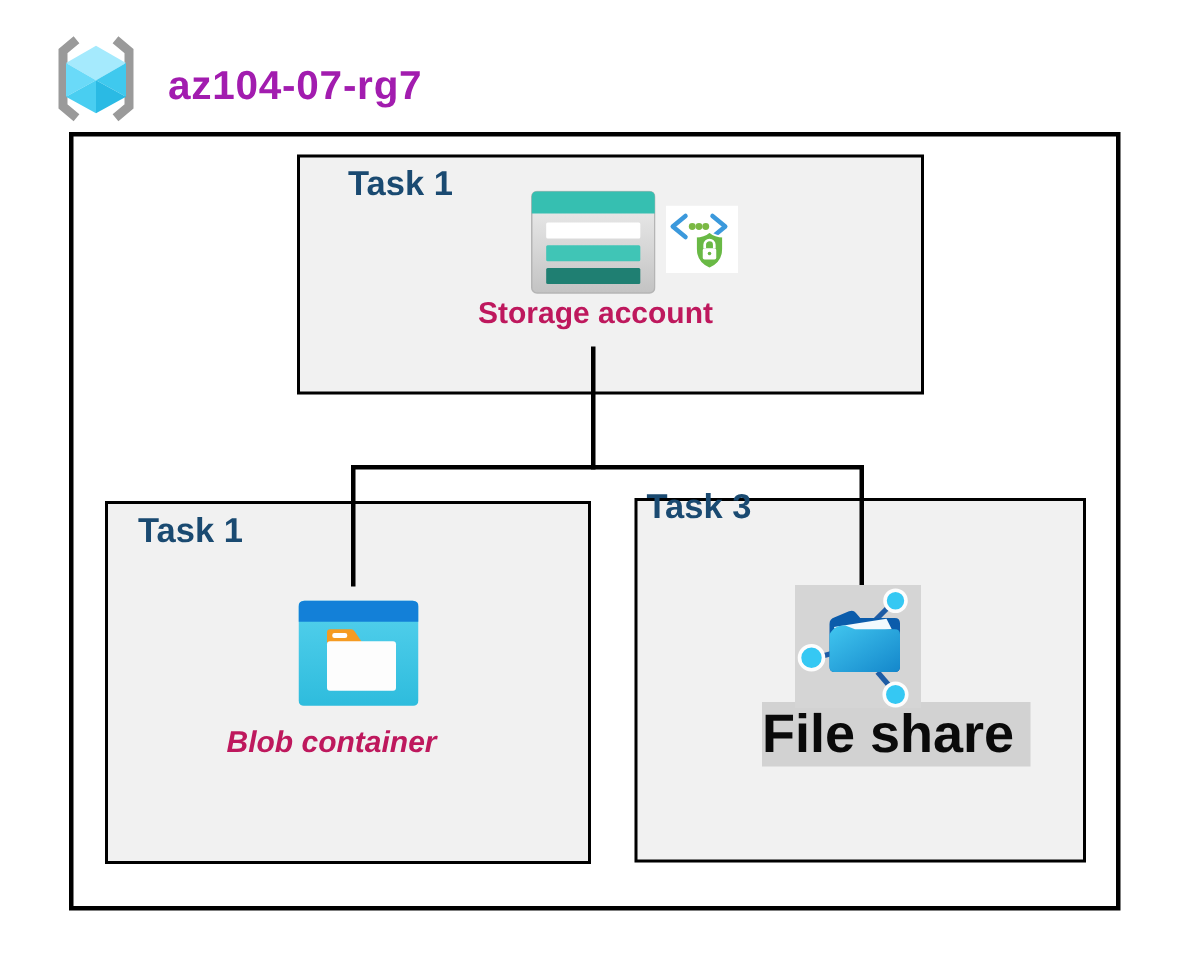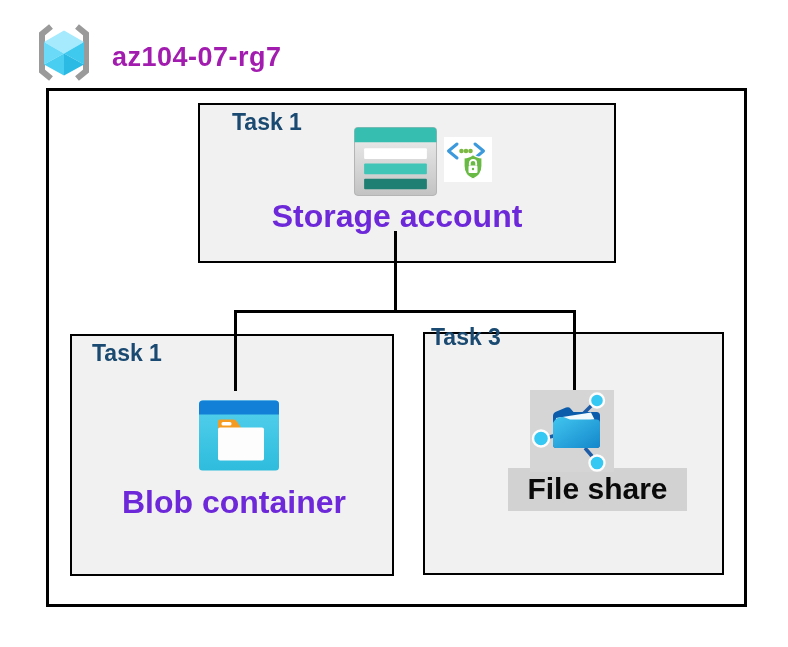--- a/index.html
+++ b/index.html
@@ -19,43 +19,43 @@
   .task-box { background:#F1F1F1; border:2.5px solid #000; box-sizing:border-box; }
   #task1-box { left:198px; top:103px; width:418px; height:160px; }
   #task2-box { left:70px;  top:334px; width:324px; height:242px; }
   #task3-box { left:423px; top:332px; width:301px; height:243px; }
 
   .task-label { font-size:23px; font-weight:700; color:#1A4A71; }
   #task1-label { left:232px; top:109px; }
   #task2-label { left:92px;  top:340px; }
   #task3-label { left:431px; top:324px; }
 
-  .item-label { font-size:32px; font-weight:700; color:#6d28d9; text-align:center; white-space:nowrap; }
+  .item-label { font-size:20px; font-weight:700; color:#be185d; text-align:center; white-space:nowrap; }
   #storage-label { left:244px; top:198px; width:306px; }
-  #blob-label    { left:84px;  top:484px; width:300px; }
+  #blob-label    { left:71px;  top:484px; width:300px;font-style:italic; }
 
   
   .edge { background:#000; }
   #edge-v-top    { left:394px; top:231px; width:3px;  height:82px; }
   #edge-h        { left:234px; top:310px; width:342px; height:3px; }
   #edge-v-left   { left:234px; top:310px; width:3px;  height:81px; }
   #edge-v-right  { left:573px; top:310px; width:3px;  height:82px; }
 
   
   #rg-icon        { left:34px;  top:23px;  width:60px; height:59px; }
   #storage-icon   { left:354px; top:127px; width:83px; height:69px; }
   #endpoint-icon  { left:444px; top:137px; width:48px; height:45px; }
   #blob-icon      { left:199px; top:400px; width:80px; height:71px; }
 
   
   #fileshare-block { left:530px; top:390px; width:84px; height:82px; background:#D5D5D5; z-index:3; }
   #fileshare-icon  { position:absolute; left:0; top:0; width:84px; height:82px; }
   #fileshare-plate { left:508px; top:468px; width:179px; height:43px; background:#D2D2D2; z-index:2; }
   #fileshare-label { position:absolute; left:0; top:0; width:100%; height:43px; line-height:42px;
-                     font-size:30px; font-weight:700; color:#0a0a0a; text-align:center; }
+                     font-size:36px; font-weight:700; color:#0a0a0a; }
 </style>
 </head>
 <body>
 
 <svg id="rg-icon" class="abs" viewBox="0 0 60 58" xmlns="http://www.w3.org/2000/svg">
   <path d="M17,3 L8,10.5 L8,47.5 L17,55" fill="none" stroke="#9A9A9A" stroke-width="6"></path>
   <path d="M43,3 L52,10.5 L52,47.5 L43,55" fill="none" stroke="#9A9A9A" stroke-width="6"></path>
   <polygon points="30,7 50,18.5 30,30 10,18.5" fill="#A5EAFD"></polygon>
   <polygon points="10,18.5 30,30 10,41" fill="#6ADAF8"></polygon>
   <polygon points="10,41 30,30 30,52" fill="#49CEF1"></polygon>

